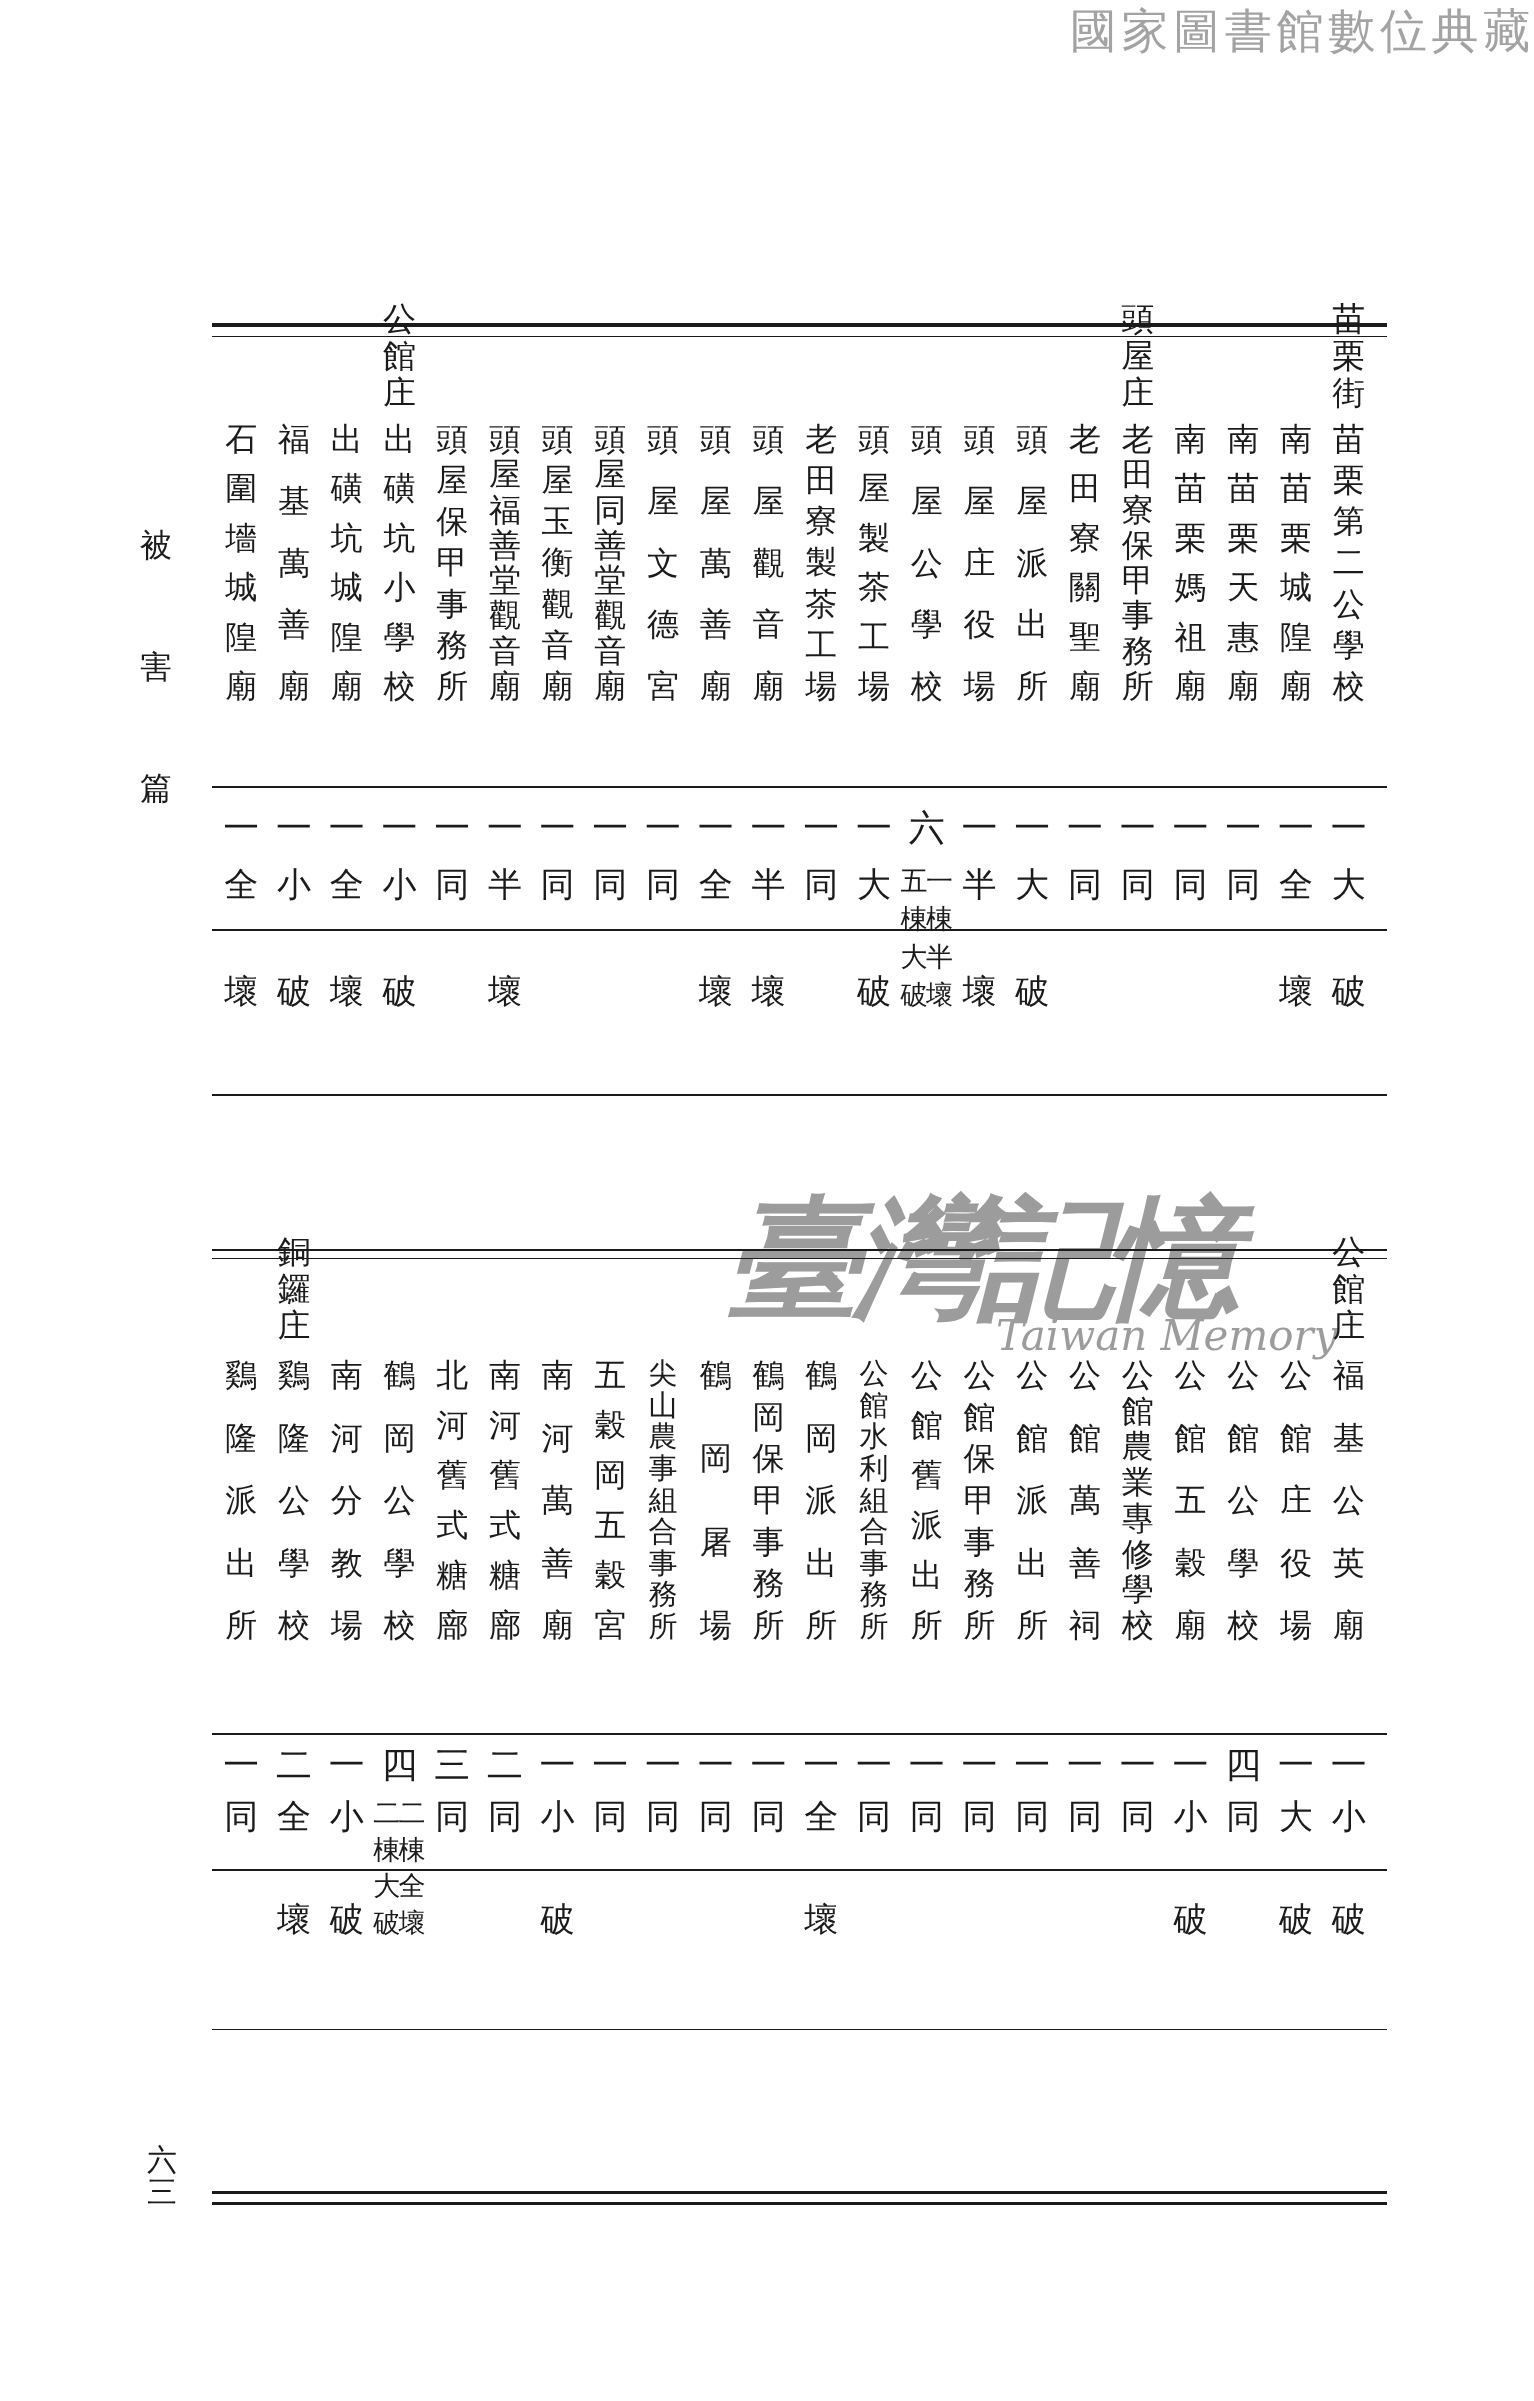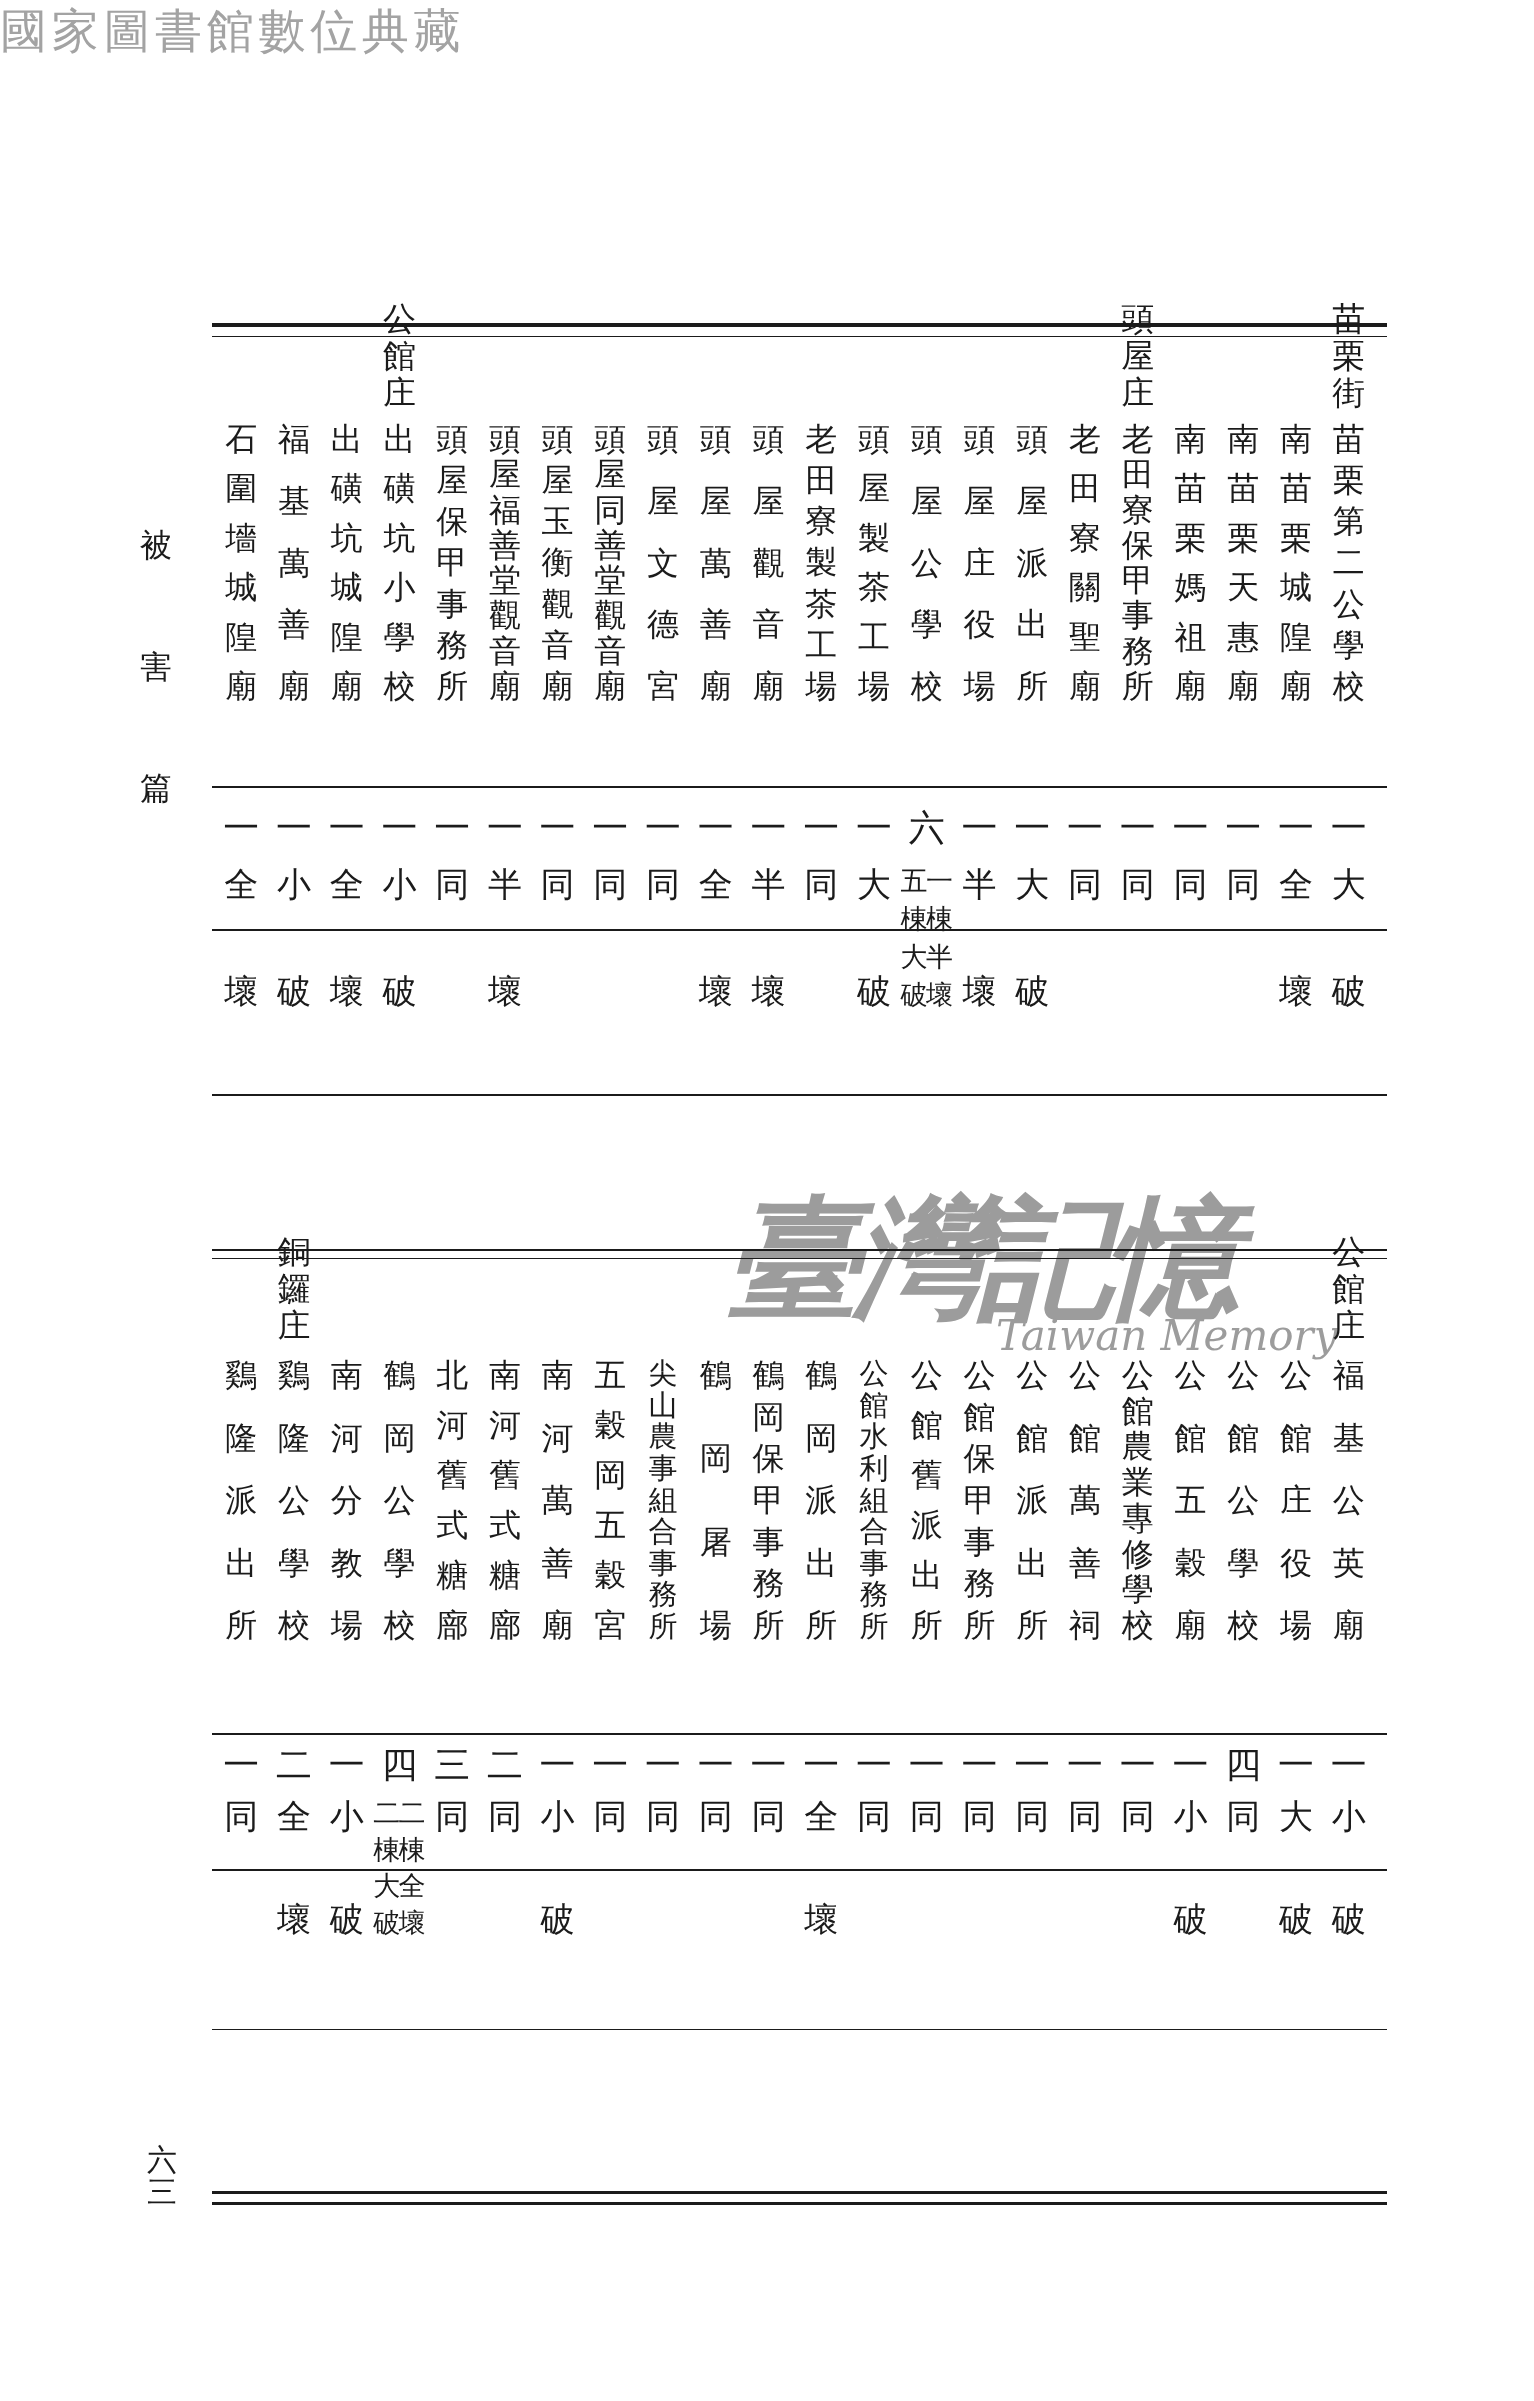--- a/index.html
+++ b/index.html
@@ -36,21 +36,21 @@
   
   .vlabel{position:absolute;display:flex;flex-direction:column;justify-content:space-between;align-items:center;}
   .vlabel span{font-size:32px;line-height:1;}
   #side-label{left:137px;top:441px;height:275px;width:38px;}
   #page-number{left:143px;top:1782px;height:62px;width:38px;}
   #page-number span{font-size:30px;}
   
   .wm{position:absolute;color:#9c9c9c;z-index:0;}
   #wm-callig{left:727px;top:1192px;font-size:132px;line-height:1;font-style:italic;font-weight:bold;letter-spacing:-5.6px;font-family:"DejaVu Serif",serif;}
   #wm-latin{left:996px;top:1311px;font-size:42px;font-style:italic;font-family:"DejaVu Serif",serif;}
-  #wm-footer{left:558px;top:2326px;font-size:47px;letter-spacing:4.7px;color:#a3a3a3;font-family:"DejaVu Sans","Liberation Sans",sans-serif;z-index:0;}
+  #wm-footer{left:558px;top:2326px;font-size:47px;letter-spacing:4.7px;color:#a3a3a3;font-family:"DejaVu Sans","Liberation Sans",sans-serif;z-index:0;text-align:right;}
   .content{position:relative;z-index:1;}
   .tbl{z-index:1;}
 </style>
 </head>
 <body>
 
 <div id="wm-callig" class="wm">臺灣記憶</div>
 <div id="wm-latin" class="wm">Taiwan Memory</div>
 <div id="wm-footer">國家圖書館數位典藏</div>
 

